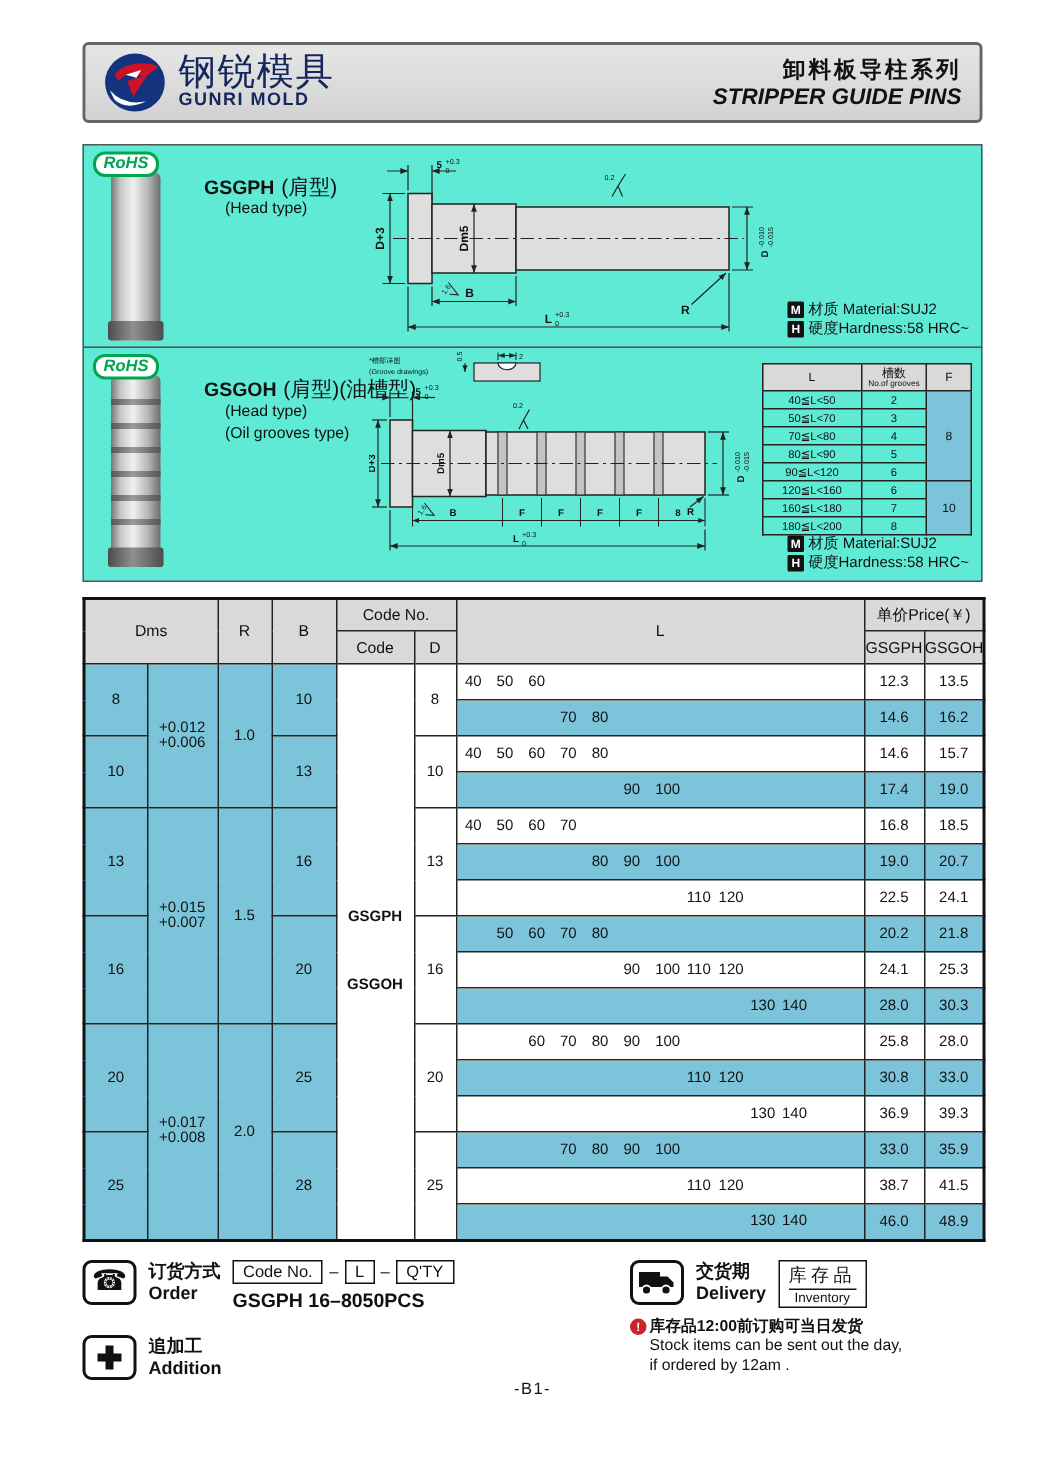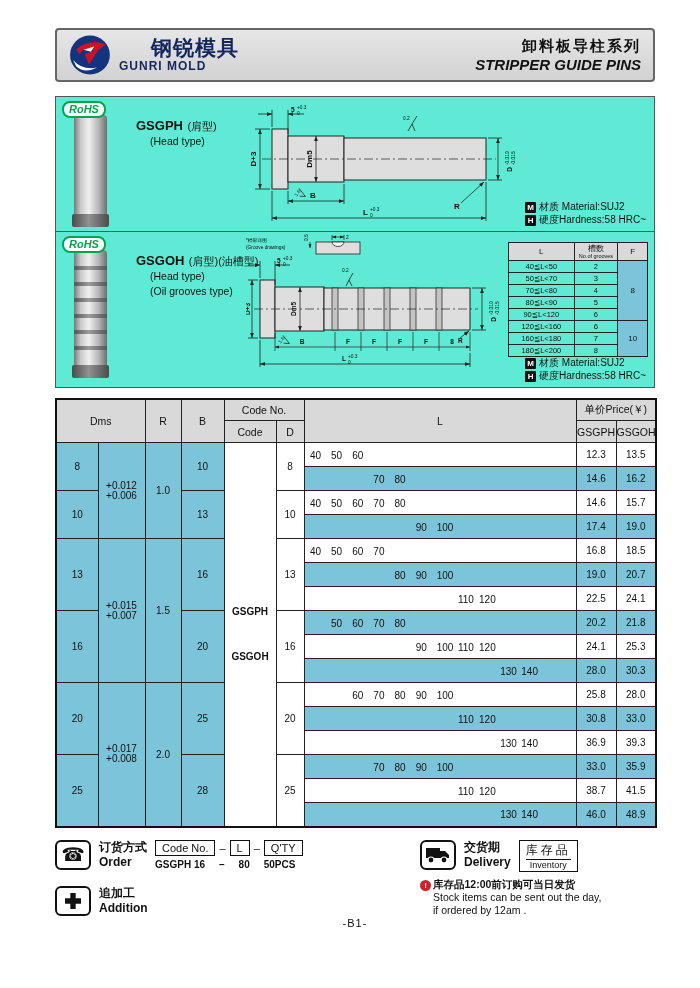--- a/index.html
+++ b/index.html
@@ -4,21 +4,21 @@
 <style>
   * { margin:0; padding:0; box-sizing:border-box; }
   body { width:700px; height:988px; background:#fff; font-family:"Liberation Sans", sans-serif; color:#111; }
   .page { position:relative; width:600px; margin:28px 45px 0 55px; }
 
   
   .topbar { height:54px; background:linear-gradient(#e6e6e6,#d2d2d2); border:2px solid #666;
             border-radius:4px; display:flex; align-items:center; justify-content:space-between; padding:0 12px; }
   .brand { display:flex; align-items:center; gap:6px; }
   .logo { width:44px; height:42px; }
-  .brand-cn { font-size:21px; font-weight:bold; color:#14265c; letter-spacing:1px; line-height:22px;margin-left:32px; }
+  .brand-cn { font-size:25px; font-weight:normal; color:#14265c; letter-spacing:1px; line-height:22px; }
   .brand-en { font-size:12px; font-weight:bold; color:#14265c; letter-spacing:1px; }
   .titles { text-align:right; }
   .title-cn { font-size:15px; font-weight:bold; letter-spacing:2px; }
   .title-en { font-size:15px; font-weight:bold; font-style:italic;margin-left:48px; }
 
   
   .draw-box { position:relative; border:1.5px solid #555; background:#5eead4; margin-top:14px; }
   .box1 { height:136px; }
   .box2 { height:157px; margin-top:-1.5px; }
   .rohs { position:absolute; left:6px; top:4px; border:2px solid #00a550; border-radius:8px; color:#00a550;
@@ -27,21 +27,21 @@
           background:linear-gradient(90deg,#787878 0%,#c9c9c9 20%,#f0f0f0 45%,#b5b5b5 75%,#6e6e6e 100%);
           border-radius:4px 4px 2px 2px; }
   .box1 .pin-photo { height:112px; }
   .box2 .pin-photo { height:128px; }
   .pin-photo .cap { position:absolute; bottom:0; left:-2px; right:-2px; height:13px;
           background:linear-gradient(90deg,#4c4c4c,#909090 45%,#4c4c4c); border-radius:2px; }
   .pin-photo .groove { position:absolute; left:0; right:0; height:4px;
           background:linear-gradient(90deg,#565656,#9b9b9b 45%,#565656); }
   .part-label { position:absolute; left:80px; top:20px; line-height:15px; }
   .part-code { font-size:13px; font-weight:bold; }
-  .part-type { font-size:11px; }
+  .part-type { font-size:14px; }
   .part-sub { font-size:10.5px; padding-left:14px; }
   .drawing { position:absolute; }
   .dwg1 { left:192px; top:4px; width:300px; height:128px; }
   .dwg2 { left:190px; top:2px; width:262px; height:150px; }
   svg text { font-family:"Liberation Sans",sans-serif; fill:#111; }
   .dim { font-size:8px; font-weight:bold; }
   .dimS { font-size:6.5px; font-weight:bold; }
   .tol { font-size:4.8px; }
   .mat-note { position:absolute; right:8px; bottom:5px; font-size:10px; line-height:13px; }
   .mat-note .badge { display:inline-block; width:11px; height:11px; background:#111; color:#fff;
@@ -72,21 +72,21 @@
   .footer { display:flex; margin-top:12px; }
   .f-left { width:365px; }
   .f-right { width:235px; }
   .f-block { display:flex; gap:8px; align-items:flex-start; }
   .f-icon { flex:0 0 auto; width:36px; height:30px; border:2px solid #111; border-radius:6px; background:#fff;
             display:flex; align-items:center; justify-content:center; }
   .f-icon .glyph { font-size:19px; line-height:19px; color:#111; }
   .f-labels { font-size:12px; font-weight:bold; line-height:15px; white-space:nowrap; }
   .order-line1 { display:flex; align-items:center; gap:4px; font-size:11px; }
   .obox { border:1px solid #111; padding:1px 6px; }
-  .order-line2 { font-size:10px; font-weight:bold; margin-top:3px; display:flex; gap:14px; }
+  .order-line2 { font-size:13px; font-weight:bold; margin-top:3px; display:flex; }
   .inv-box { border:1.5px solid #111; text-align:center; padding:1px 6px; }
   .inv-cn { font-size:12px; font-weight:normal; letter-spacing:3px; }
   .inv-en { font-size:9px; border-top:1px solid #111; padding:0 2px; }
   .dly-note { margin-top:6px; font-size:10.5px; line-height:13px; }
   .dly-note .cn { font-weight:bold; }
   .warn { display:inline-block; width:11px; height:11px; background:#cc2229; color:#fff; border-radius:50%;
           font-size:8px; font-weight:bold; text-align:center; line-height:11px; margin-right:2px; }
   .addition { margin-top:16px; }
   .add-note-cn { font-size:12px; font-weight:bold; }
   .add-note-en { font-size:10.5px; }

